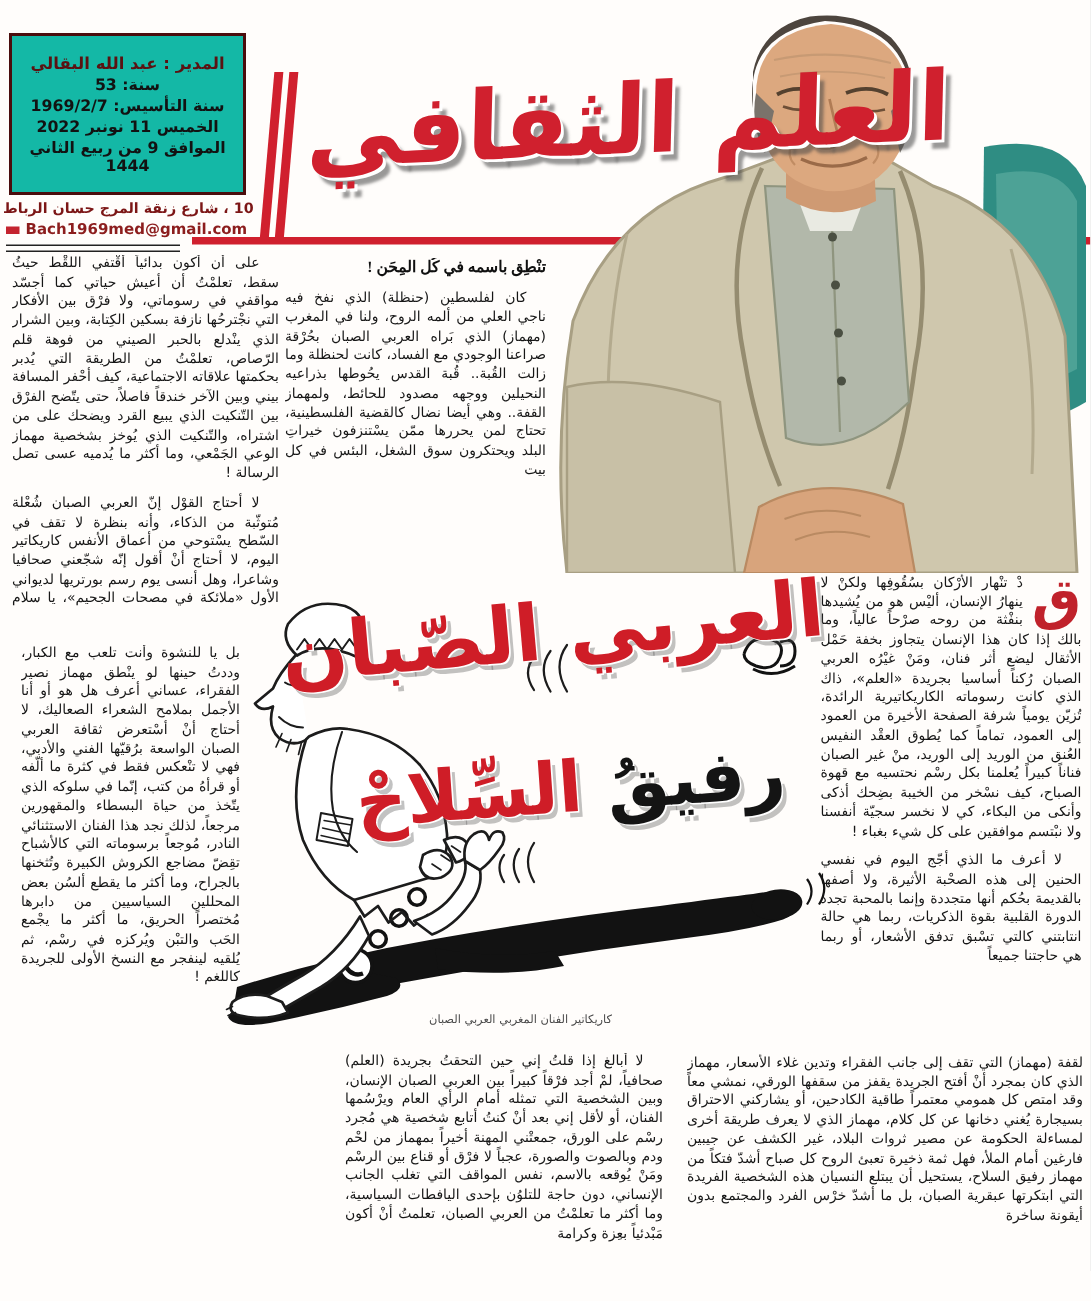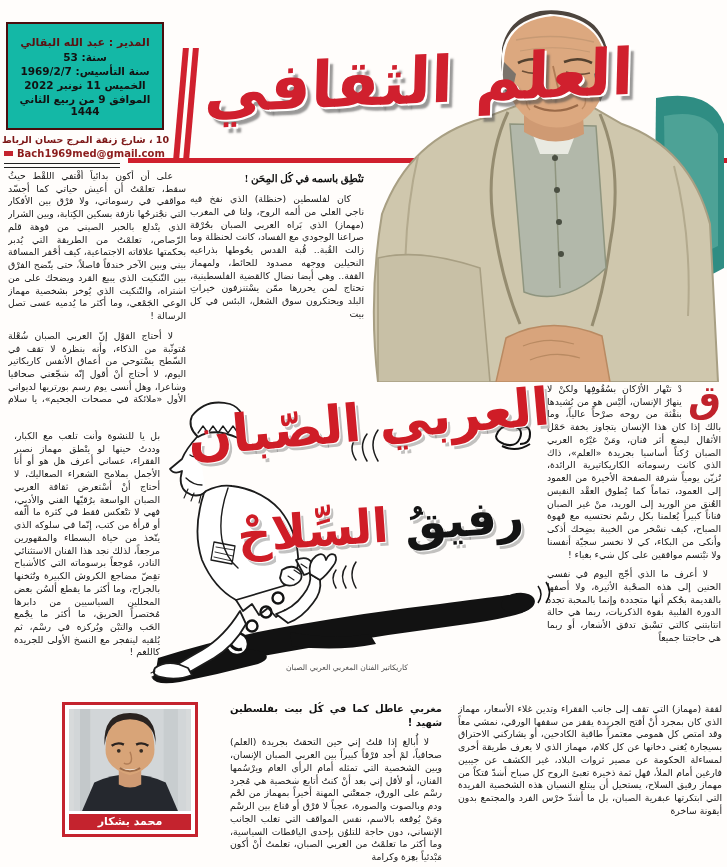--- a/index.html
+++ b/index.html
@@ -74,21 +74,21 @@
     text-shadow:1px 1px 0 #fff,3px 4px 0 rgba(80,80,80,.35);
   }
   .art-title2{
     position:absolute;top:106px;right:28px;z-index:2;white-space:nowrap;
     font-size:47px;font-weight:bold;transform:rotate(-4deg);
     text-shadow:1px 1px 0 #fff,3px 4px 0 rgba(80,80,80,.35);
   }
   .art-title2 .black{color:#141414;}
   .art-title2 .red{color:#cf1d27;}
   .cartoon-caption{
-    position:absolute;bottom:28px;right:120px;width:170px;text-align:center;
+    position:absolute;bottom:16px;right:120px;width:170px;text-align:center;
     font-size:7.6px;color:#4a4a4a;z-index:2;
   }
   
   .author-card{
     position:absolute;left:62px;top:702px;width:136px;
     border:3px solid #c4232e;background:#fff;padding:4px;box-sizing:border-box;z-index:2;
   }
   .author-photo{width:100%;height:102px;display:block;background:#d7dadb;}
   .author-band{
     margin-top:3px;background:#c4232e;color:#fff;text-align:center;
@@ -257,37 +257,18 @@
   <div class="col3 body-text">
     <span class="dropcap">ق</span>
     <p>دْ تنْهار الأرْكان بسُقُوفِها ولكنْ لا ينهارُ الإنسان، أليْس هو من يُشيدها بنفْثة من روحه صرْحاً عالياً، وما بالك إذا كان هذا الإنسان يتجاوز بخفة حَمْل الأثقال ليضع أثر فنان، ومَنْ غيْرُه العربي الصبان رُكناً أساسيا بجريدة «العلم»، ذاك الذي كانت رسوماته الكاريكاتيرية الرائدة، تُزيّن يومياً شرفة الصفحة الأخيرة من العمود إلى العمود، تماماً كما يُطوق العقْد النفيس العُنق من الوريد إلى الوريد، منْ غير الصبان فناناً كبيراً يُعلمنا بكل رسْم نحتسيه مع قهوة الصباح، كيف نسْخر من الخيبة بضِحك أذكى وأنكى من البكاء، كي لا نخسر سجيّة أنفسنا ولا نبْتسم موافقين على كل شيء بغباء !</p>
     <p class="p-indent">لا أعرف ما الذي أجّج اليوم في نفسي الحنين إلى هذه الصحْبة الأثيرة، ولا أصفها بالقديمة بحُكم أنها متجددة وإنما بالمحبة تجدد الدورة القلبية بقوة الذكريات، ربما هي حالة انتابتني كالتي تسْبق تدفق الأشعار، أو ربما هي حاجتنا جميعاً</p>
   </div>
   <div class="col3b body-text">
     <p>لقفة (مهماز) التي تقف إلى جانب الفقراء وتدين غلاء الأسعار، مهماز الذي كان بمجرد أنْ أفتح الجريدة يقفز من سقفها الورقي، نمشي معاً وقد امتص كل همومي معتمراً طاقية الكادحين، أو يشاركني الاحتراق بسيجارة يُغني دخانها عن كل كلام، مهماز الذي لا يعرف طريقة أخرى لمساءلة الحكومة عن مصير ثروات البلاد، غير الكشف عن جيبين فارغين أمام الملأ، فهل ثمة ذخيرة تعبئ الروح كل صباح أشدّ فتكاً من مهماز رفيق السلاح، يستحيل أن يبتلع النسيان هذه الشخصية الفريدة التي ابتكرتها عبقرية الصبان، بل ما أشدّ خرْس الفرد والمجتمع بدون أيقونة ساخرة</p>
   </div>
 
   <div class="col4 body-text">
-    <p class="subhead">مغربي عاطل كما في كُل بيت بفلسطين شهيد !</p>
     <p class="p-indent">لا أُبالغ إذا قلتُ إني حين التحقتُ بجريدة (العلم) صحافياً، لمْ أجد فرْقاً كبيراً بين العربي الصبان الإنسان، وبين الشخصية التي تمثله أمام الرأي العام ويرْسُمها الفنان، أو لأقل إني بعد أنْ كنتُ أتابع شخصية هي مُجرد رسْم على الورق، جمعتْني المهنة أخيراً بمهماز من لحْم ودم وبالصوت والصورة، عجباً لا فرْق أو قناع بين الرسْم ومَنْ يُوقعه بالاسم، نفس المواقف التي تغلب الجانب الإنساني، دون حاجة للتلوُن بإحدى اليافطات السياسية، وما أكثر ما تعلمْتُ من العربي الصبان، تعلمتُ أنْ أكون مَبْدئياً بعِزة وكرامة</p>
   </div>
 
-  <div class="author-card">
-    <svg class="author-photo" viewBox="0 0 110 100">
-      <rect width="110" height="100" fill="#d2d6d8"></rect>
-      <rect x="6" width="10" height="100" fill="#c3c8ca"></rect>
-      <rect x="88" width="14" height="100" fill="#c8cdcf"></rect>
-      <path d="M8,100 L20,72 Q55,56 90,72 L102,100 Z" fill="#25282e"></path>
-      <path d="M44,60 L66,60 L66,74 Q55,80 44,74 Z" fill="#cf9a73"></path>
-      <path d="M31,40 Q31,8 55,6 Q79,8 79,40 Q79,58 55,65 Q31,58 31,40 Z" fill="#d8a478"></path>
-      <path d="M30,36 Q28,4 55,4 Q82,4 80,36 Q80,20 68,13 Q55,7 42,13 Q32,19 30,36 Z" fill="#2a2320"></path>
-      <path d="M37,36 Q43,32 49,35 M61,35 Q67,32 73,36" stroke="#2a2320" stroke-width="2.4" fill="none"></path>
-      <circle cx="44" cy="41" r="1.8" fill="#332a22"></circle>
-      <circle cx="66" cy="41" r="1.8" fill="#332a22"></circle>
-      <path d="M55,42 Q58,50 55,53 Q52,55 49,53" stroke="#b07c55" stroke-width="1.4" fill="none"></path>
-      <path d="M45,58 Q55,64 65,58" stroke="#9a6a48" stroke-width="1.8" fill="none"></path>
-      <path d="M47,58 Q55,62 63,58 Q55,60 47,58 Z" fill="#f0e8e0"></path>
-    </svg>
-    <div class="author-band">محمد بشكار</div>
-  </div>
   <div class="author-email">bachkar_mohamed@yahoo.fr</div>
 
 </div>
 
 </body></html>

